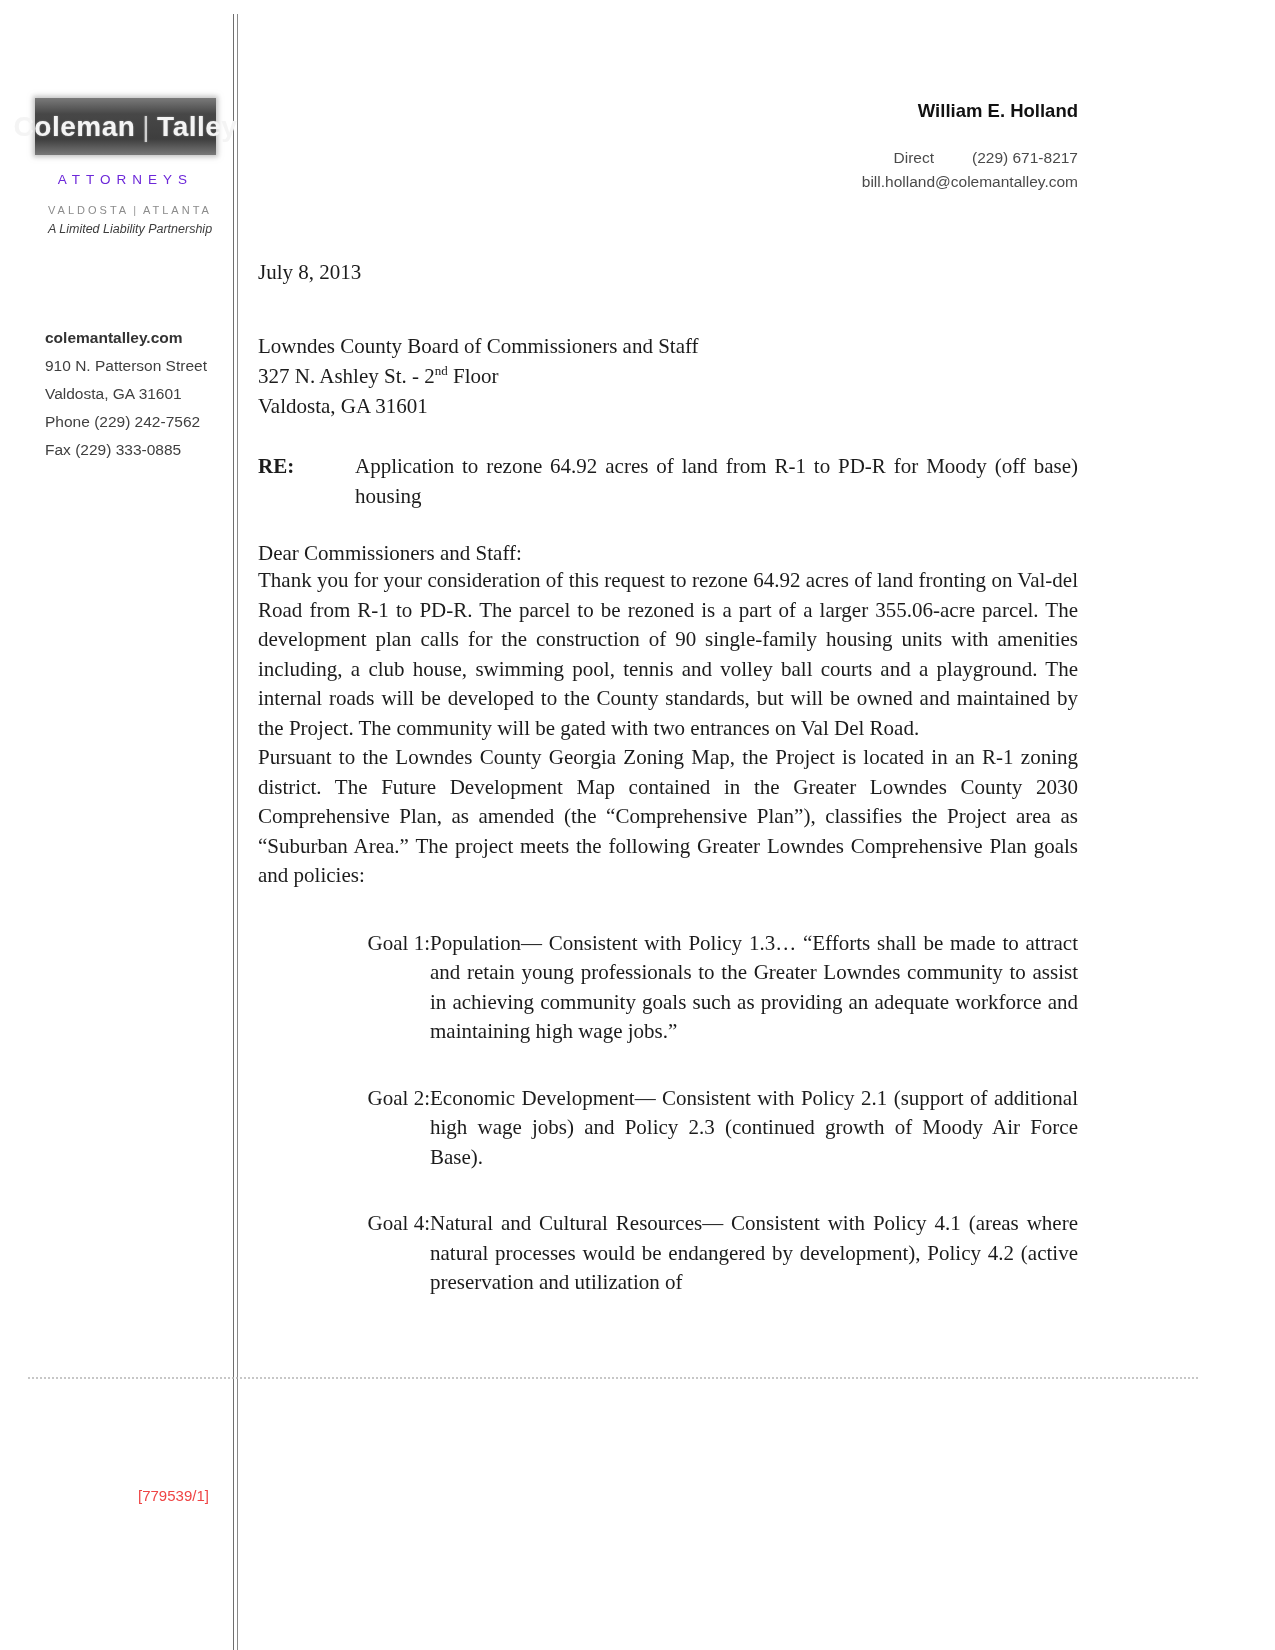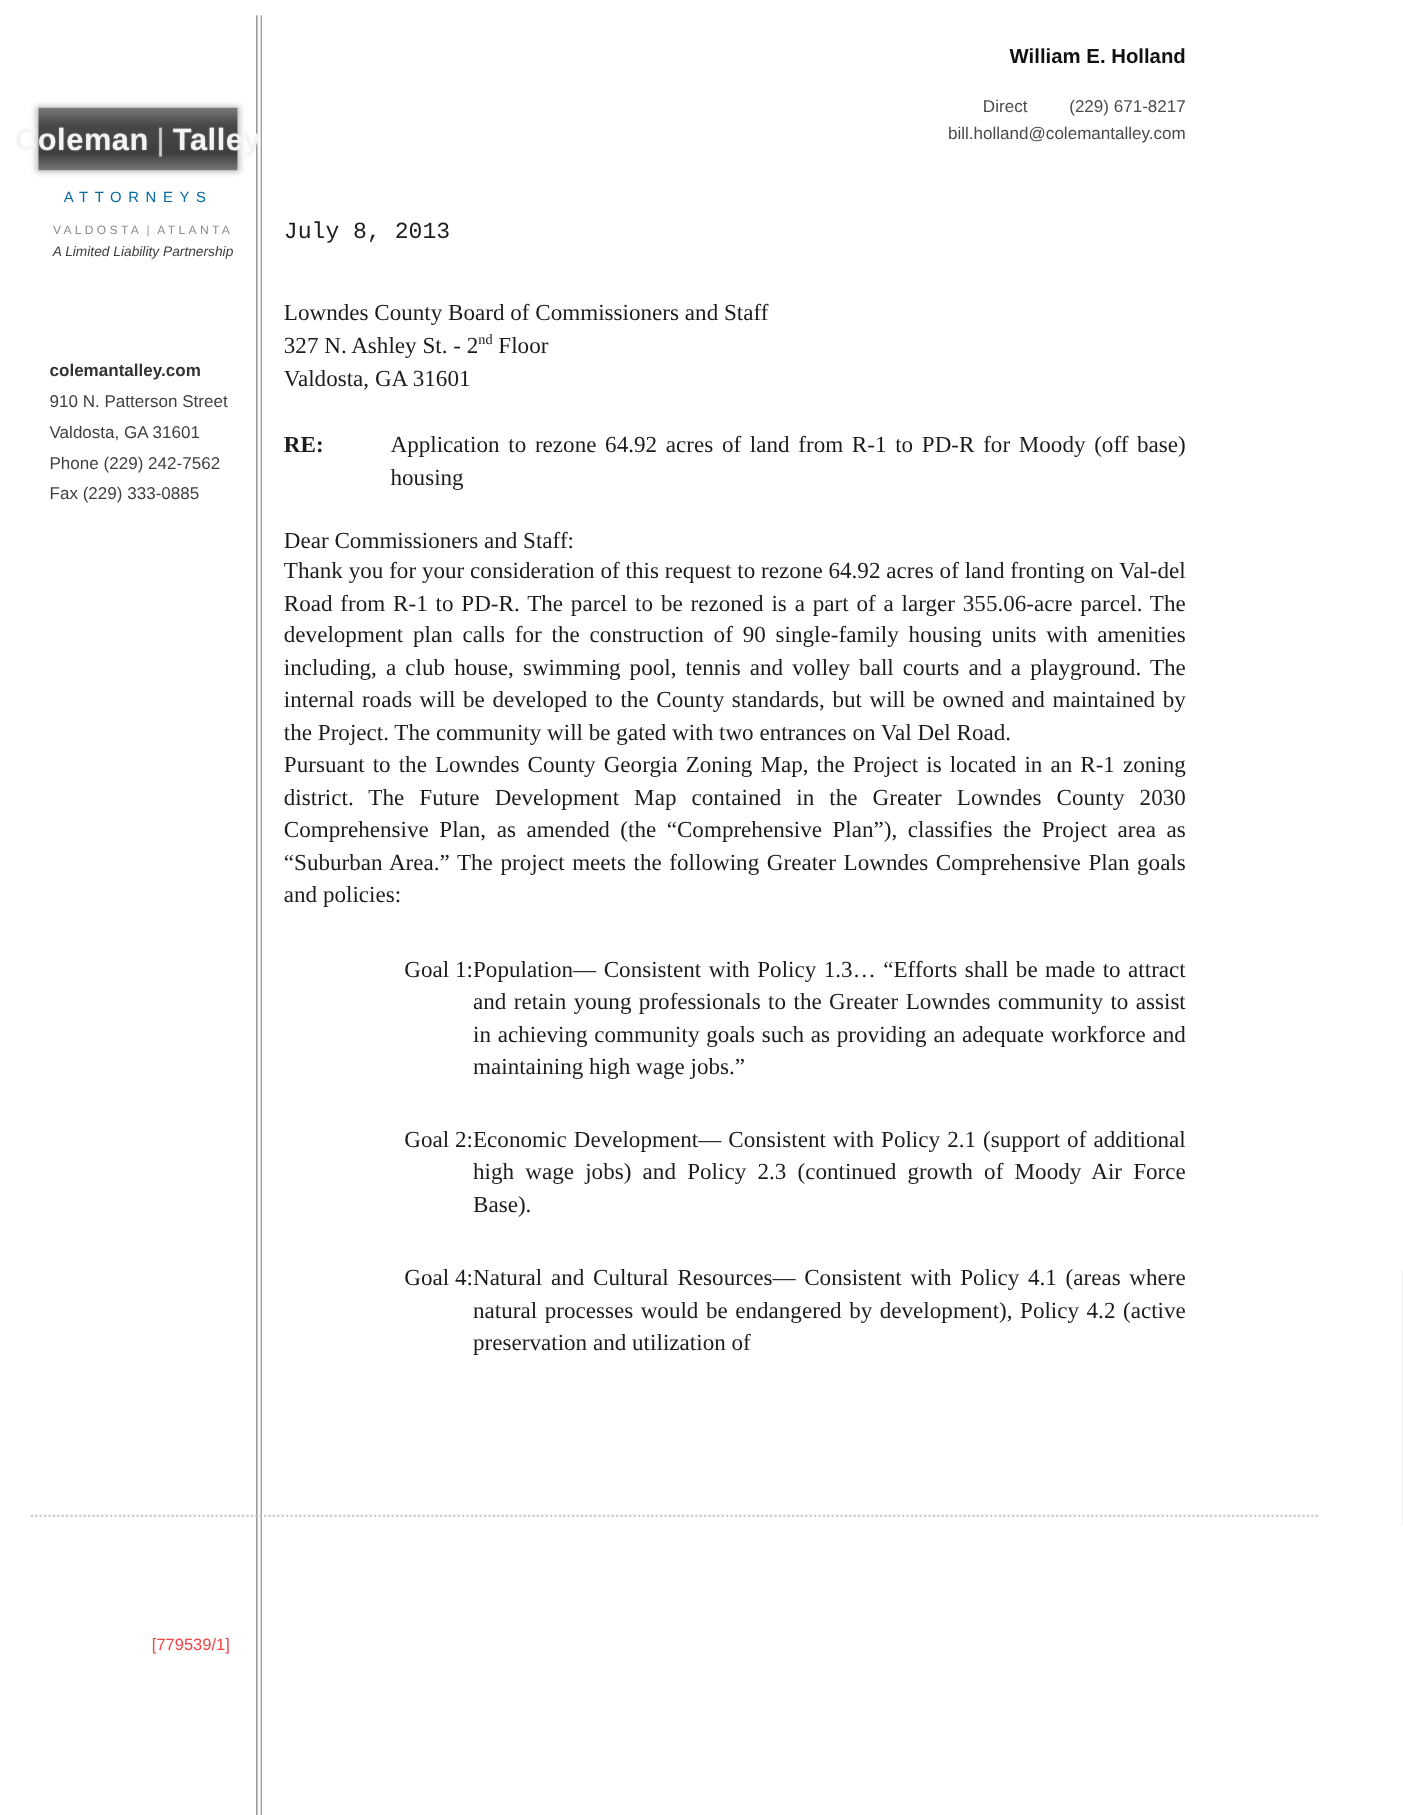--- a/index.html
+++ b/index.html
@@ -62,21 +62,21 @@
     white-space: nowrap;
   }
   .logo-sep { font-weight: normal; color: #cfcfcf; padding: 0 7px; }
   .attorneys {
     position: absolute;
     left: 35px; top: 172px;
     width: 181px;
     text-align: center;
     font-size: 13.5px;
     letter-spacing: 6px;
-    color: #0369a1;
+    color: #6d28d9;
   }
   .offices {
     position: absolute;
     left: 35px; top: 204px;
     width: 190px;
     font-size: 11px;
     letter-spacing: 3px;
     color: #8b8b8b;
     text-align: center;
     white-space: nowrap;
@@ -108,38 +108,38 @@
     color: #ef4444;
   }
 
   
   .content {
     position: absolute;
     left: 258px; top: 0;
     width: 820px;
   }
   .contact-block {
-    padding-top: 40px;
+    padding-top: 100px;
     text-align: right;
     font-family: "Liberation Sans", sans-serif;
   }
   .contact-name {
     font-size: 18.5px;
     font-weight: bold;
     color: #111;
     margin-bottom: 24px;
   }
   .contact-line {
     font-size: 15.5px;
     color: #4a4a4a;
     line-height: 24px;
   }
   .contact-line .gap { display: inline-block; width: 38px; }
 
-  .date { margin-top: 66px; font-size: 21px; font-family: Liberation Mono, monospace; }
+  .date { margin-top: 66px; font-size: 21px; }
 
   .recipient { margin-top: 46px; font-size: 21px; line-height: 30px; }
   sup { font-size: 0.62em; vertical-align: super; line-height: 0; }
 
   .re-row {
     margin-top: 30px;
     display: flex;
     font-size: 21px;
     line-height: 30px;
   }

